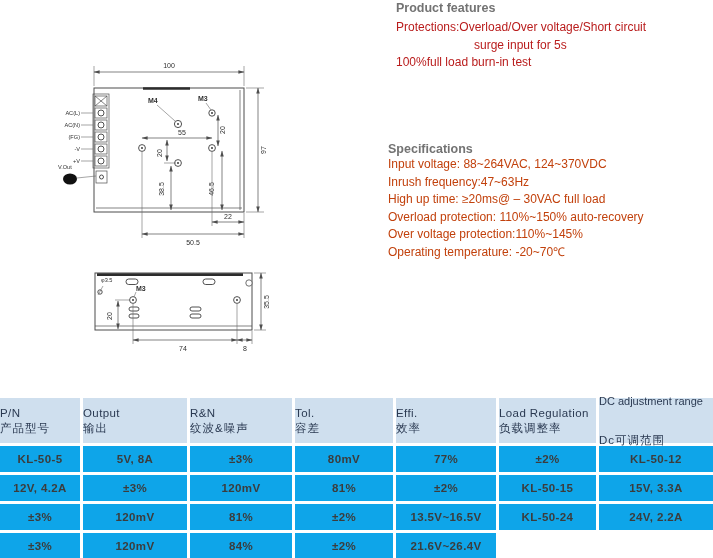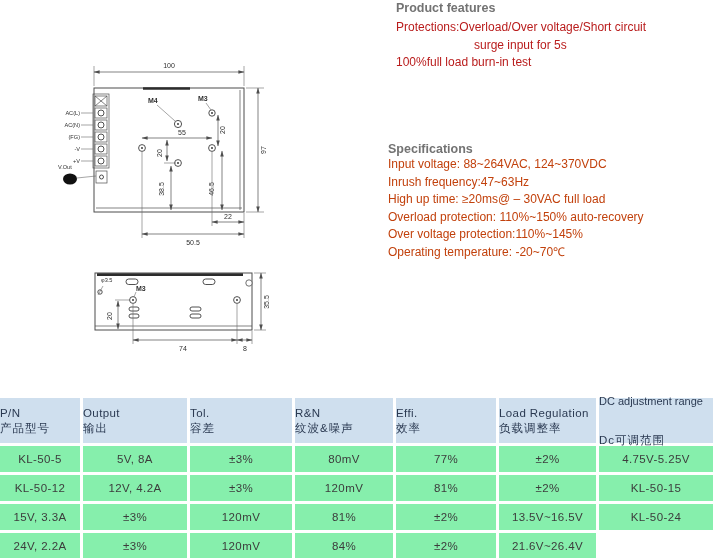--- a/index.html
+++ b/index.html
@@ -37,22 +37,22 @@
     gap:3px;background:#ffffff;box-sizing:border-box;
   }
   .th{
     background:#cfdfee;display:flex;flex-direction:column;
     justify-content:center;
     color:#2b3a52;font-size:11.5px;line-height:15px;
     letter-spacing:.4px;white-space:nowrap;
   }
   .th .zh{letter-spacing:1px;}
   .td{
-    background:#86efac;display:flex;align-items:center;justify-content:center;
-    color:#3c3c3c;font-size:11.5px;letter-spacing:.4px;white-space:nowrap;
+    background:#0ea5e9;display:flex;align-items:center;justify-content:center;
+    color:#3c3c3c;font-size:11.5px;letter-spacing:.4px;white-space:nowrap;font-weight:bold;
   }
 </style>
 </head>
 <body>
 
 <svg id="drawing-svg" viewBox="0 0 713 558" xmlns="http://www.w3.org/2000/svg">
   <defs>
     <marker id="ar" markerWidth="9" markerHeight="8" refX="8" refY="3.5" orient="auto-start-reverse">
       <path d="M0,1 L8.5,3.5 L0,6 z" fill="#4d4d4d"></path>
     </marker>
@@ -218,47 +218,46 @@
 
   <div class="th">
     <div>P/N</div>
     <div class="zh">产品型号</div>
   </div>
   <div class="th">
     <div>Output</div>
     <div class="zh">输出</div>
   </div>
   <div class="th">
+    <div>R&amp;N</div>
+    <div class="zh">纹波&amp;噪声</div>
+  </div>
+  <div class="th">
     <div>Tol.</div>
     <div class="zh">容差</div>
-  </div>
-  <div class="th">
-    <div>R&amp;N</div>
-    <div class="zh">纹波&amp;噪声</div>
   </div>
   <div class="th">
     <div>Effi.</div>
     <div class="zh">效率</div>
   </div>
   <div class="th">
     <div>Load Regulation</div>
     <div class="zh">负载调整率</div>
   </div>
   <div class="th" style="letter-spacing:0;gap:24px;">
     <div style="font-size:11px;">DC adjustment range</div>
     <div class="zh">Dc可调范围</div>
   </div>
 
   <div class="td">KL-50-5</div>
   <div class="td">5V, 8A</div>
   <div class="td">±3%</div>
   <div class="td">80mV</div>
   <div class="td">77%</div>
   <div class="td">±2%</div>
-  <div class="td">4.75V-5.25V</div>
 
   <div class="td">KL-50-12</div>
   <div class="td">12V, 4.2A</div>
   <div class="td">±3%</div>
   <div class="td">120mV</div>
   <div class="td">81%</div>
   <div class="td">±2%</div>
 
   <div class="td">KL-50-15</div>
   <div class="td">15V, 3.3A</div>

